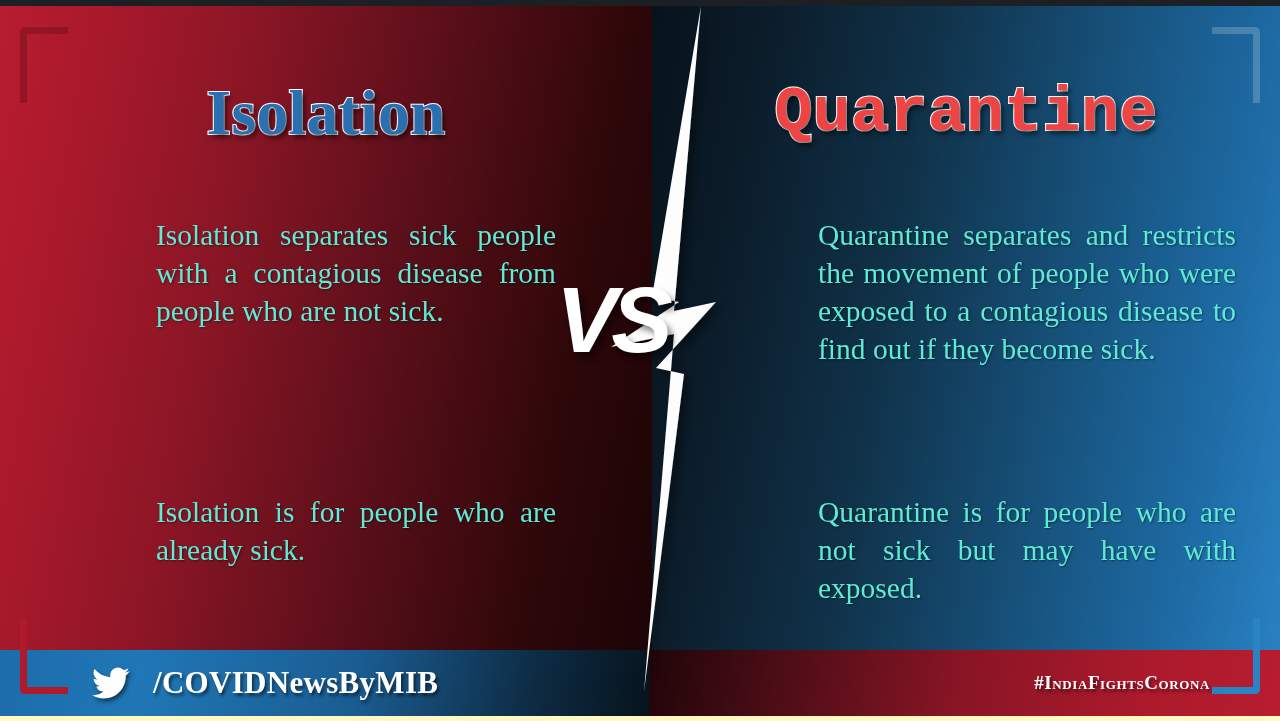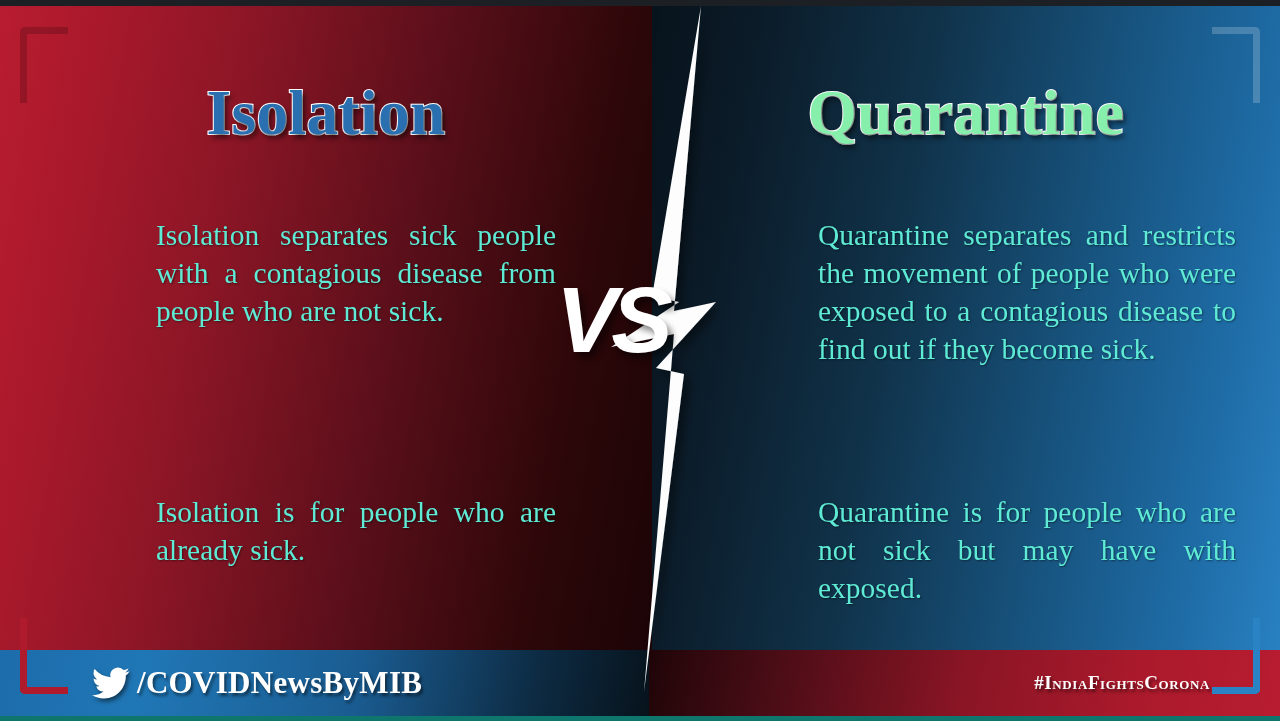--- a/index.html
+++ b/index.html
@@ -13,21 +13,21 @@
   }
 
   #poster {
     position: relative;
     width: 1280px;
     height: 721px;
     overflow: hidden;
     background: #16181c;
     box-sizing: border-box;
     border-top: 6px solid #1c1f24;
-    border-bottom: 5px solid #0f766e;
+    border-bottom: 5px solid #fef9c3;
   }
 
   
   .bg-left {
     position: absolute;
     left: 0;
     top: 0;
     width: 652px;
     height: 100%;
     background: linear-gradient(100deg, #b81c30 0%, #b01a2d 8%, #8d1626 32%, #5a0f1a 58%, #2d0709 82%, #1a0406 100%);
@@ -101,24 +101,25 @@
     position: absolute;
     left: 0; right: 0; top: 76px;
     color: #2a6fb0;
     -webkit-text-stroke: 2.2px #ffffff;
     paint-order: stroke fill;
     text-shadow: 3px 4px 5px rgba(0,0,0,0.55);
   }
   .title-right {
     position: absolute;
     left: 0; right: 0; top: 76px;
-    color: #86efac;
+    color: #ef4444;
     -webkit-text-stroke: 2.2px #ffffff;
     paint-order: stroke fill;
     text-shadow: 3px 4px 5px rgba(0,0,0,0.55);
+    font-family: Liberation Mono, monospace;
   }
 
   
   .para {
     position: absolute;
     color: #5eead4;
     font-family: "Liberation Serif", "DejaVu Serif", serif;
     font-size: 29.5px;
     line-height: 38px;
     text-align: justify;
@@ -180,21 +181,21 @@
     left: 649px; top: 0;
     width: 631px; height: 100%;
     background: linear-gradient(100deg, #200508 0%, #4a0d16 20%, #8a1525 50%, #ab1a2c 78%, #b81c30 100%);
   }
   .footer-handle {
     position: absolute;
     left: 92px; top: 50%;
     transform: translateY(-50%);
     display: flex;
     align-items: center;
-    gap: 7px;
+    gap: 23px;
     z-index: 3;
   }
   .twitter-icon { width: 38px; height: 32px; display: block; filter: drop-shadow(2px 3px 2px rgba(0,0,0,0.5)); }
   .handle-text {
     color: #ffffff;
     font-family: "Liberation Serif", "DejaVu Serif", serif;
     font-weight: bold;
     font-size: 31px;
     letter-spacing: 0.3px;
     text-shadow: 2px 3px 3px rgba(0,0,0,0.5);

